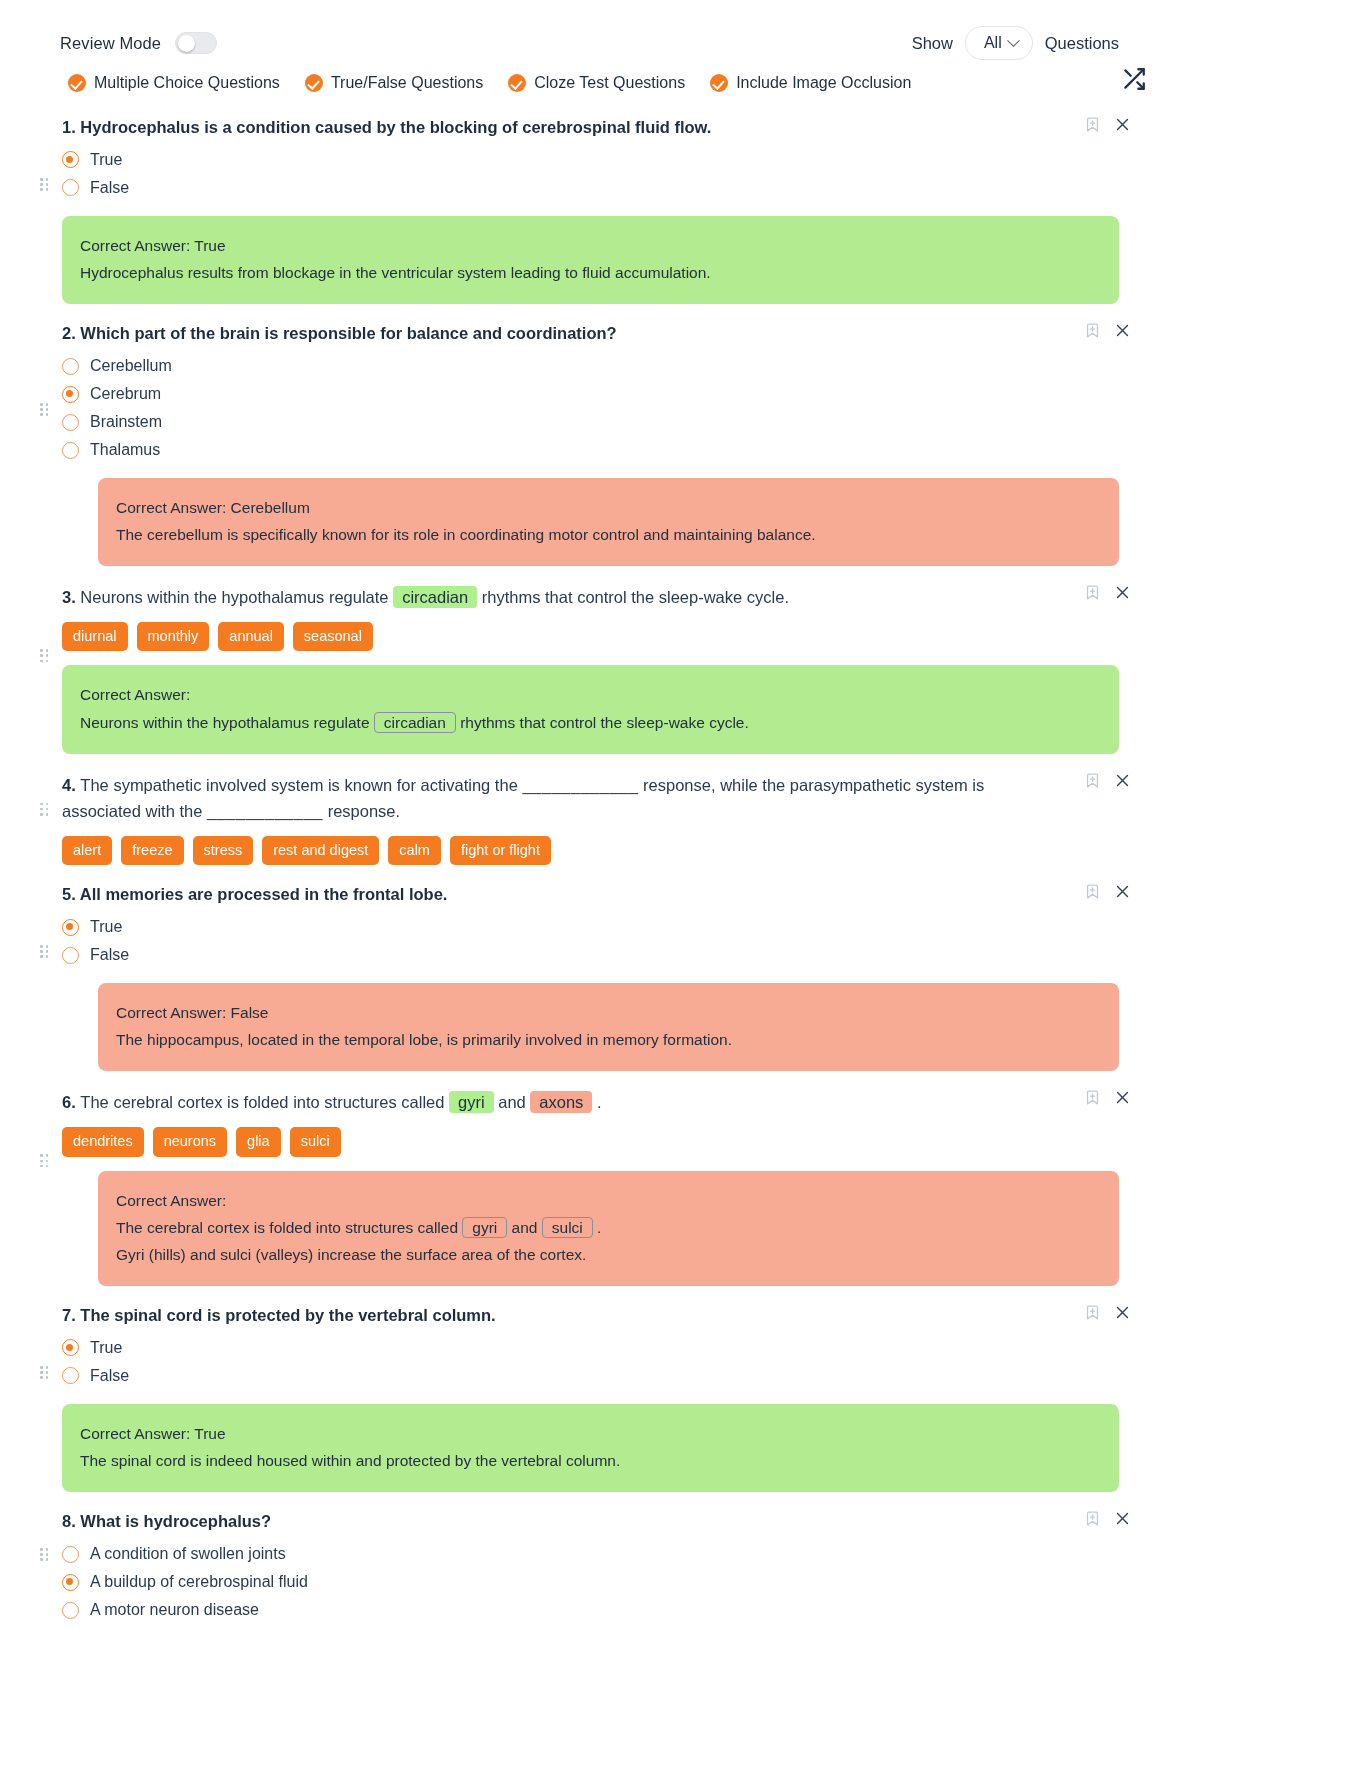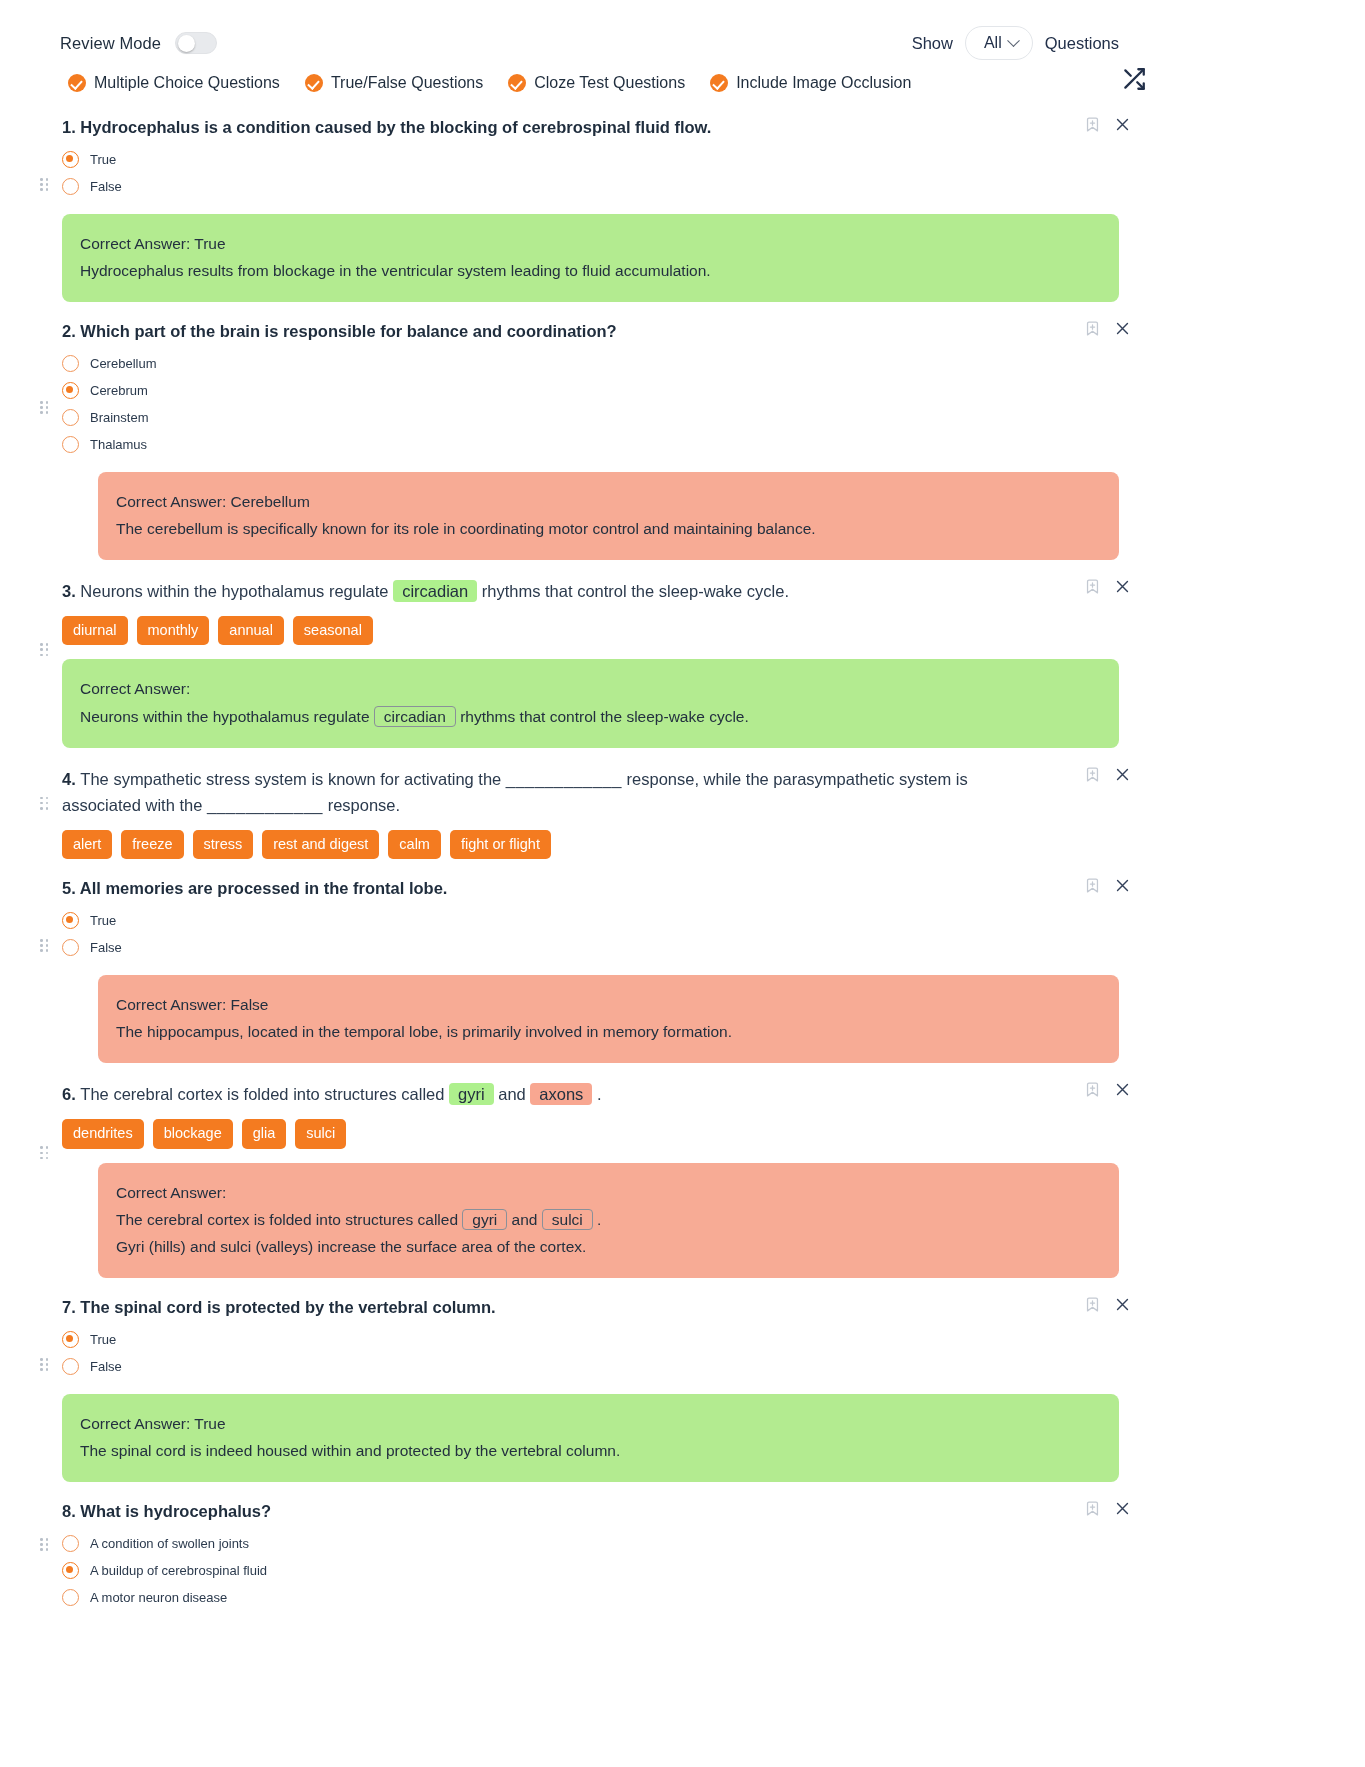--- a/index.html
+++ b/index.html
@@ -167,21 +167,21 @@
   }
   .q-head .qnum { font-weight: 700; }
   .q-head.bold { font-weight: 700; }
 
   .options { margin-top: 6px; }
   .opt {
     display: flex;
     align-items: center;
     gap: 11px;
     padding: 5px 0;
-    font-size: 13px;
+    font-size: 16px;
     color: #2b3a4d;
     cursor: pointer;
   }
   .radio {
     width: 17px; height: 17px;
     border-radius: 50%;
     border: 1.8px solid #f47b20;
     flex: 0 0 17px;
     position: relative;
     background: #fff;
@@ -408,21 +408,21 @@
       <div class="qblock">
         <div class="q-actions">
           <span class="ic"><svg viewBox="0 0 24 24" width="17" height="17" fill="none" stroke="#c3c9d2" stroke-width="1.8" stroke-linecap="round" stroke-linejoin="round">
               <path d="M19 21l-7-5-7 5V5a2 2 0 0 1 2-2h10a2 2 0 0 1 2 2z"></path>
               <path d="M12 7v6M9 10h6"></path>
             </svg></span>
           <span class="ic"><svg viewBox="0 0 24 24" width="17" height="17" fill="none" stroke="#33415a" stroke-width="2" stroke-linecap="round">
               <path d="M5 5l14 14M19 5L5 19"></path>
             </svg></span>
         </div>
-        <div class="q-head"><span class="qnum">4. </span> <span class="cloze-line"><span>The sympathetic stress system is known for activating the </span><span class="blank">____________</span><span> response, while the parasympathetic system is associated with the </span><span class="blank">____________</span><span> response.</span></span></div>
+        <div class="q-head"><span class="qnum">4. </span> <span class="cloze-line"><span>The sympathetic involved system is known for activating the </span><span class="blank">____________</span><span> response, while the parasympathetic system is associated with the </span><span class="blank">____________</span><span> response.</span></span></div>
         <div class="wordbank">
           <span class="chip">alert</span>
           <span class="chip">freeze</span>
           <span class="chip">stress</span>
           <span class="chip">rest and digest</span>
           <span class="chip">calm</span>
           <span class="chip">fight or flight</span>
         </div>
         <div class="drag-handle" style="top: 31px;">
           <i></i>
@@ -473,21 +473,21 @@
               <path d="M19 21l-7-5-7 5V5a2 2 0 0 1 2-2h10a2 2 0 0 1 2 2z"></path>
               <path d="M12 7v6M9 10h6"></path>
             </svg></span>
           <span class="ic"><svg viewBox="0 0 24 24" width="17" height="17" fill="none" stroke="#33415a" stroke-width="2" stroke-linecap="round">
               <path d="M5 5l14 14M19 5L5 19"></path>
             </svg></span>
         </div>
         <div class="q-head"><span class="qnum">6. </span> <span class="cloze-line"><span>The cerebral cortex is folded into structures called </span><span class="cl-green">gyri</span><span> and </span><span class="cl-red">axons</span><span> .</span></span></div>
         <div class="wordbank">
           <span class="chip">dendrites</span>
-          <span class="chip">blockage</span>
+          <span class="chip">neurons</span>
           <span class="chip">glia</span>
           <span class="chip">sulci</span>
         </div>
         <div class="ans bad">
           <div class="line">Correct Answer:</div>
           <div class="line"><span>The cerebral cortex is folded into structures called </span><span class="cl-box">gyri</span><span> and </span><span class="cl-box">sulci</span><span> .</span></div>
           <div class="line">Gyri (hills) and sulci (valleys) increase the surface area of the cortex.</div>
         </div>
         <div class="drag-handle" style="top: 65px;">
           <i></i>

